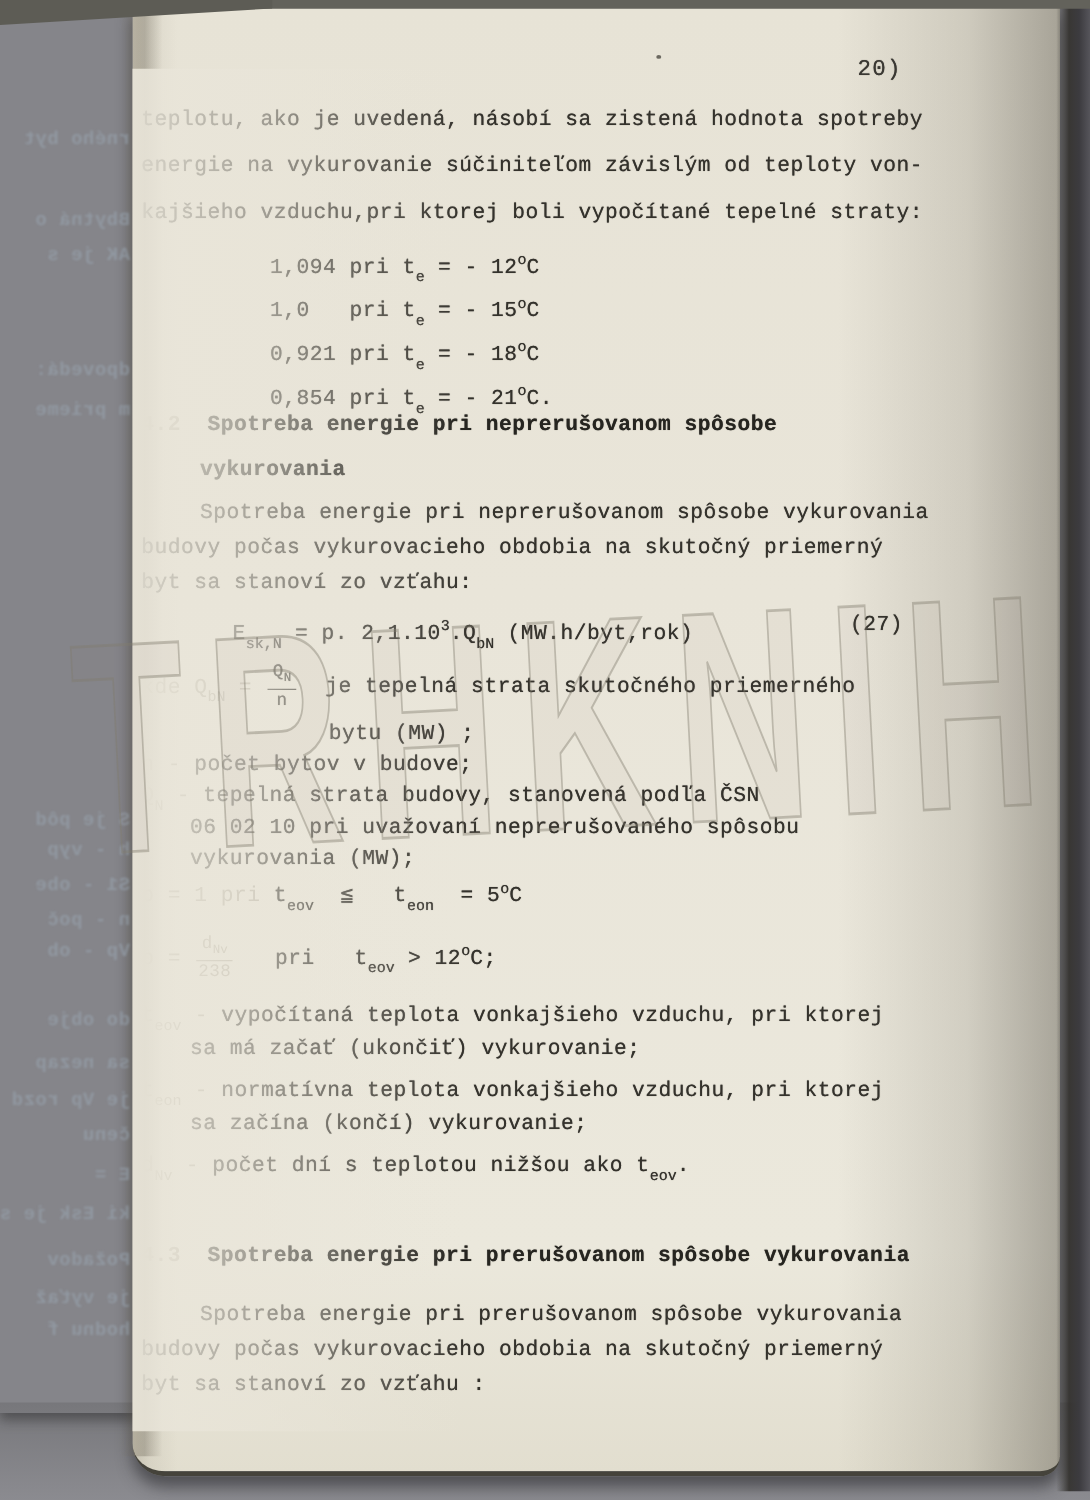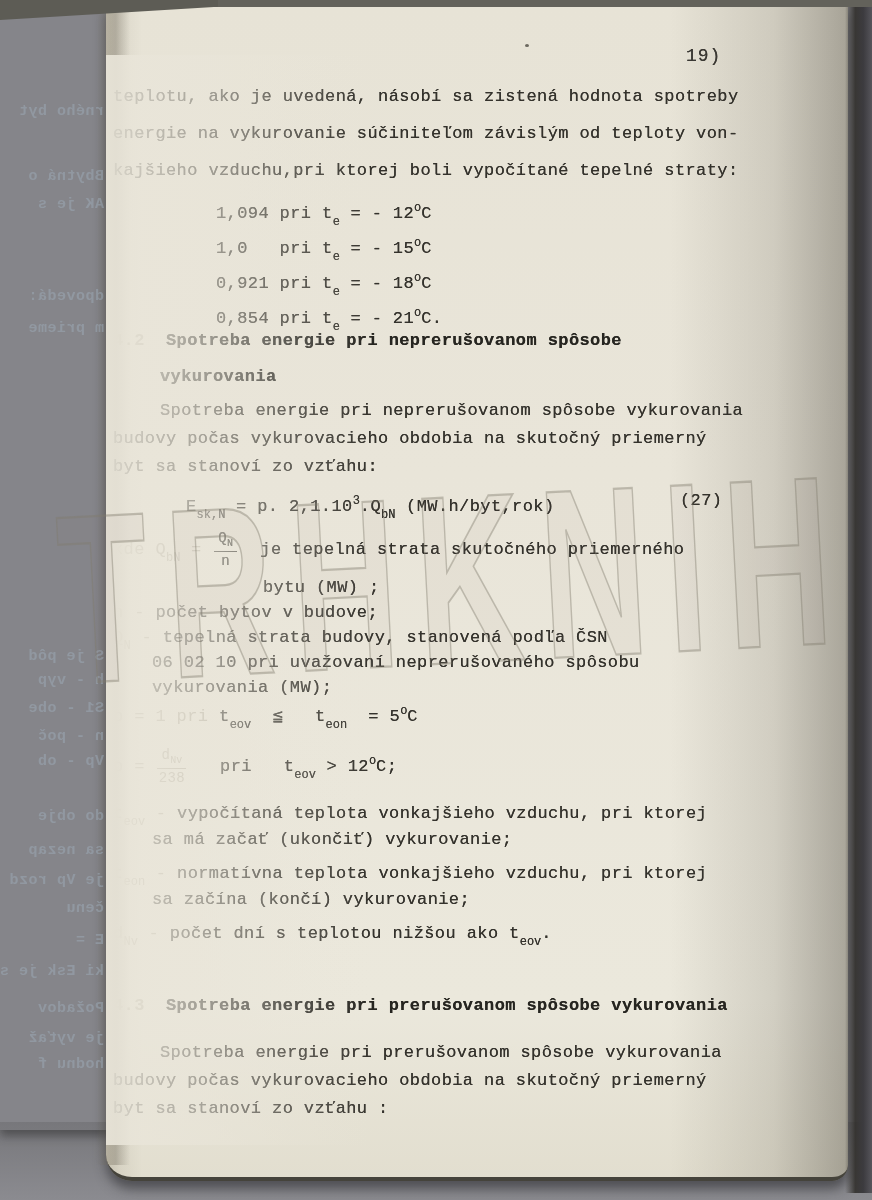--- a/index.html
+++ b/index.html
@@ -113,21 +113,21 @@
       <div class="line" style="top: 829px; left: 152px;"><span>sa má začať (ukončiť) vykurovanie;</span></div>
       <div class="line" style="top: 863px; left: 113px;"><span class="ft">t</span><span class="ft sb">eon</span><span class="ft"> - </span><span>normatívna teplota vonkajšieho vzduchu, pri ktorej</span></div>
       <div class="line" style="top: 889px; left: 152px;"><span>sa začína (končí) vykurovanie;</span></div>
       <div class="line" style="top: 923px; left: 113px;"><span class="ft">d</span><span class="ft sb">Nv</span><span class="ft"> - </span><span>počet dní s teplotou nižšou ako </span><span>t</span><span class="sb">eov</span><span>.</span></div>
       <div class="line bold" style="top: 995px; left: 113px;"><span class="ft">4.3</span><span>  Spotreba energie pri prerušovanom spôsobe vykurovania</span></div>
       <div class="line" style="top: 1042px; left: 160px;"><span>Spotreba energie pri prerušovanom spôsobe vykurovania</span></div>
       <div class="line" style="top: 1070px; left: 113px;"><span>budovy počas vykurovacieho obdobia na skutočný priemerný</span></div>
       <div class="line" style="top: 1098px; left: 113px;"><span>byt sa stanoví zo vzťahu :</span></div>
     </div>
 
-  <div class="page-number">19)</div>
+  <div class="page-number">20)</div>
   <div class="speck"></div>
 
   <div class="left-fade"></div>
   <div class="watermark">TRHKNIH</div>
 
   <div class="right-edge"></div>
   <div class="top-strip"></div>
   <div class="top-wedge"></div>
 </div>
 

